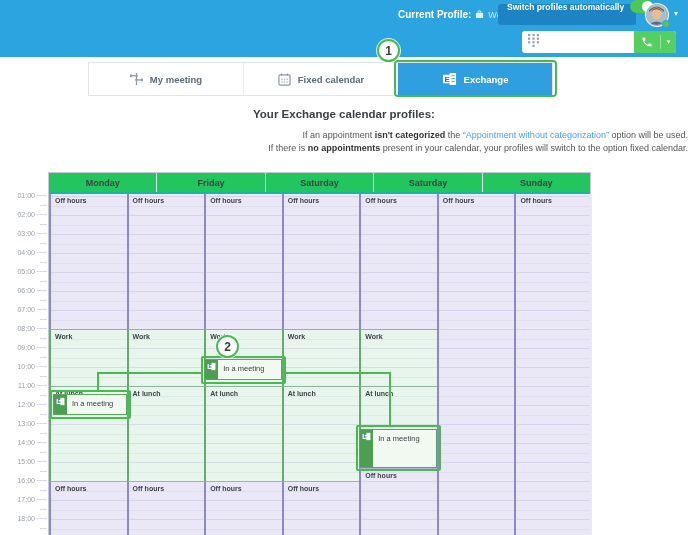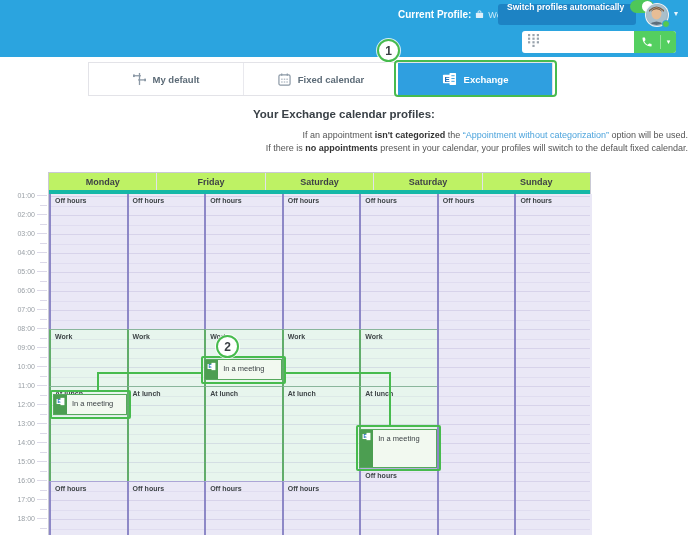--- a/index.html
+++ b/index.html
@@ -40,21 +40,21 @@
 
   
   .intro { position:absolute; left:0; top:108px; width:688px; text-align:center; }
   .intro h2 { font-size:11.5px; color:#3a4147; margin-bottom:9px; }
   .intro p { font-size:9px; color:#555; line-height:12.5px;text-align:right; }
   .intro b { color:#333; }
   .intro .link { color:#4da4dc; cursor:pointer; }
 
   
   .cal { position:absolute; left:48px; top:172px; width:543px; height:363px; border:1px solid #c9c9d4; background:#fff; }
-  .cal-head { position:absolute; left:0; top:0; width:100%; height:21px; display:flex; border-bottom:4px solid #14b8a6; background:#bef264; z-index:2; }
+  .cal-head { position:absolute; left:0; top:0; width:100%; height:21px; display:flex; border-bottom:2px solid #14b8a6; background:#22c55e; z-index:2; }
   .cal-head .dh { flex:1; display:flex; align-items:center; justify-content:center; font-size:9px; font-weight:bold; color:#3f4246; border-right:1px solid #e2e2ea; }
   .cal-head .dh:last-child { border-right:none; }
   .cal-body { position:absolute; left:0; top:21px; right:0; bottom:0; }
   .col { position:absolute; top:0; bottom:0; }
   .sec { position:absolute; left:0; right:0; border-left:2px solid; }
   .sec.off  { background:#eae8f6; border-left-color:#8d88c7; }
   .sec.work { background:#e7f5ed; border-left-color:#61ad6a; }
   .sec.off.bt  { border-top:1px solid #b5afdd; }
   .sec.work.bt { border-top:1px solid #8ac394; }
   .sec .slabel { display:block; font-size:7px; font-weight:bold; color:#3d4346; padding:3px 0 0 4px; white-space:nowrap; }
@@ -146,21 +146,21 @@
             <line x1="7" y1="1" x2="7" y2="14"></line>
             <line x1="1" y1="4" x2="8.5" y2="4"></line>
             <line x1="5.5" y1="8.5" x2="13" y2="8.5"></line>
           </g>
           <g fill="#8c99a6">
               <rect x="0" y="2.6" width="2" height="2.8"></rect>
               <rect x="12" y="7.1" width="2" height="2.8"></rect>
             </g>
         </svg>
       </span>
-      <span>My default</span>
+      <span>My meeting</span>
     </div>
     <div class="tab">
       <span style="display:flex">
         <svg width="13" height="13" viewBox="0 0 14 14">
           <rect x="1" y="2" width="12" height="11" rx="1.5" fill="none" stroke="#8c99a6" stroke-width="1.3"></rect>
           <line x1="4" y1="0.5" x2="4" y2="3" stroke="#8c99a6" stroke-width="1.3"></line>
           <line x1="10" y1="0.5" x2="10" y2="3" stroke="#8c99a6" stroke-width="1.3"></line>
           <g fill="#aeb8c2">
             <rect x="3.4" y="6" width="1.6" height="1.4"></rect>
               <rect x="6.2" y="6" width="1.6" height="1.4"></rect>
@@ -188,21 +188,21 @@
       </span>
       <span>Exchange</span>
     </div>
   </div>
   <div class="tab-anno"></div>
   <div class="badge badge1">1</div>
 
   <div class="intro">
     <h2>Your Exchange calendar profiles:</h2>
     <p><span>If an appointment </span><b>isn't categorized</b><span> the </span><span class="link">“Appointment without categorization”</span><span> option will be used.</span></p>
-    <p><span>If there is </span><b>no appointments</b><span> present in your calendar, your profiles will switch to the default fixed calendar.</span></p>
+    <p><span>If there is </span><b>no appointments</b><span> present in your calendar, your profiles will switch to the option fixed calendar.</span></p>
   </div>
 
   <div class="gutter">
       <span class="tlabel" style="top: 23px;">01:00</span>
       <span class="tlabel" style="top: 42px;">02:00</span>
       <span class="tlabel" style="top: 61px;">03:00</span>
       <span class="tlabel" style="top: 80px;">04:00</span>
       <span class="tlabel" style="top: 99px;">05:00</span>
       <span class="tlabel" style="top: 118px;">06:00</span>
       <span class="tlabel" style="top: 137px;">07:00</span>

